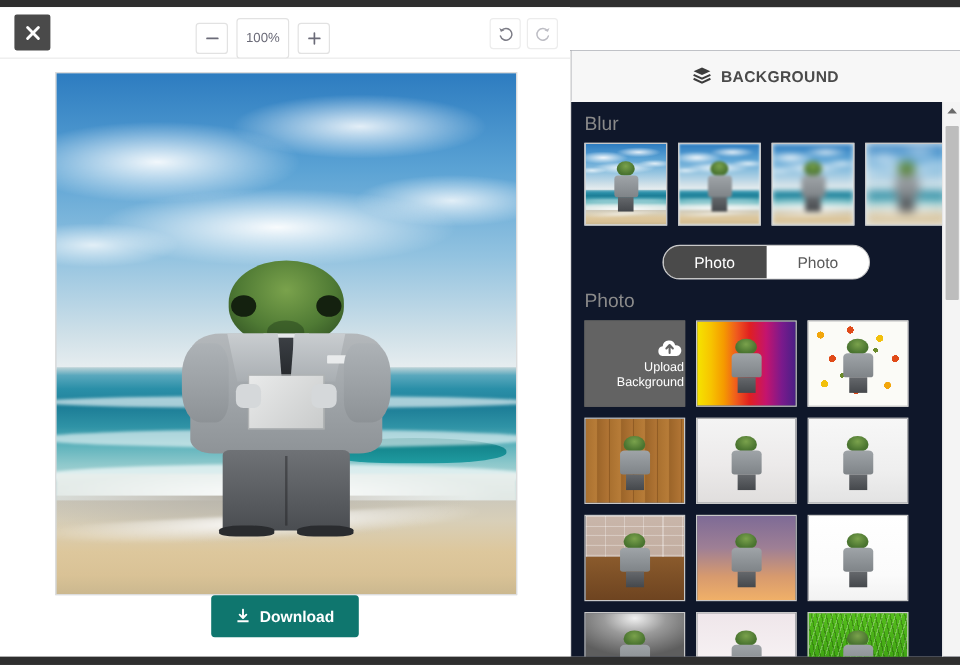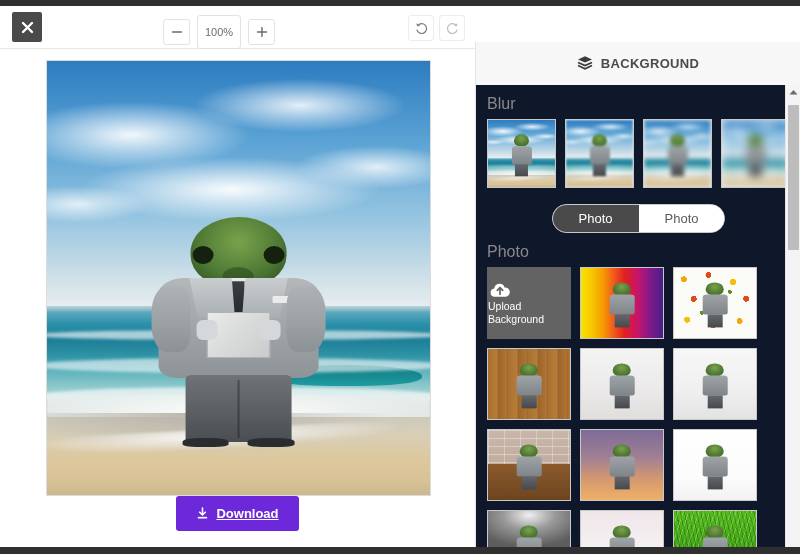--- a/index.html
+++ b/index.html
@@ -238,27 +238,26 @@
   }
   .shoe-l { left:-3%; } .shoe-r { right:-3%; }
 
   .download-row {
     position:absolute;
     left:0; bottom:16px; width:475px;
     display:flex; justify-content:center;
   }
   .download-btn {
     display:flex; align-items:center; gap:7px;
-    background:#6d28d9; color:#fff;
+    background:#0f766e; color:#fff;
     border:none; border-radius:3px;
     padding:10px 20px;
     font-size:13px; font-weight:bold;
     cursor:pointer;
     font-family:"Liberation Sans", sans-serif;
-    text-decoration:underline;
   }
 
   
   .panel {
     position:relative;
     width:325px; height:541px;
     flex:0 0 325px;
     background:#0f172a;
     border-left:1px solid #e4e4e4;
     margin-top:36px;
@@ -314,21 +313,21 @@
   .pcell {
     width:84px; height:72px;
     border:1px solid #c8c8c8;
     position:relative; overflow:hidden;
     background:#f2f2f2;
     cursor:pointer;
   }
   .upload-cell {
     background:#636363;
     display:flex; flex-direction:column;
-    align-items:flex-start; justify-content:center;
+    align-items:flex-end; justify-content:center;
     gap:1px; border-color:#636363;
   }
   .upload-cell span {
     color:#fff; font-size:10.5px; line-height:1.15;
   }
   .mini-subject {
     position:absolute; left:50%; top:50%;
     transform:translate(-50%,-46%);
     width:30%; height:64%;
   }

